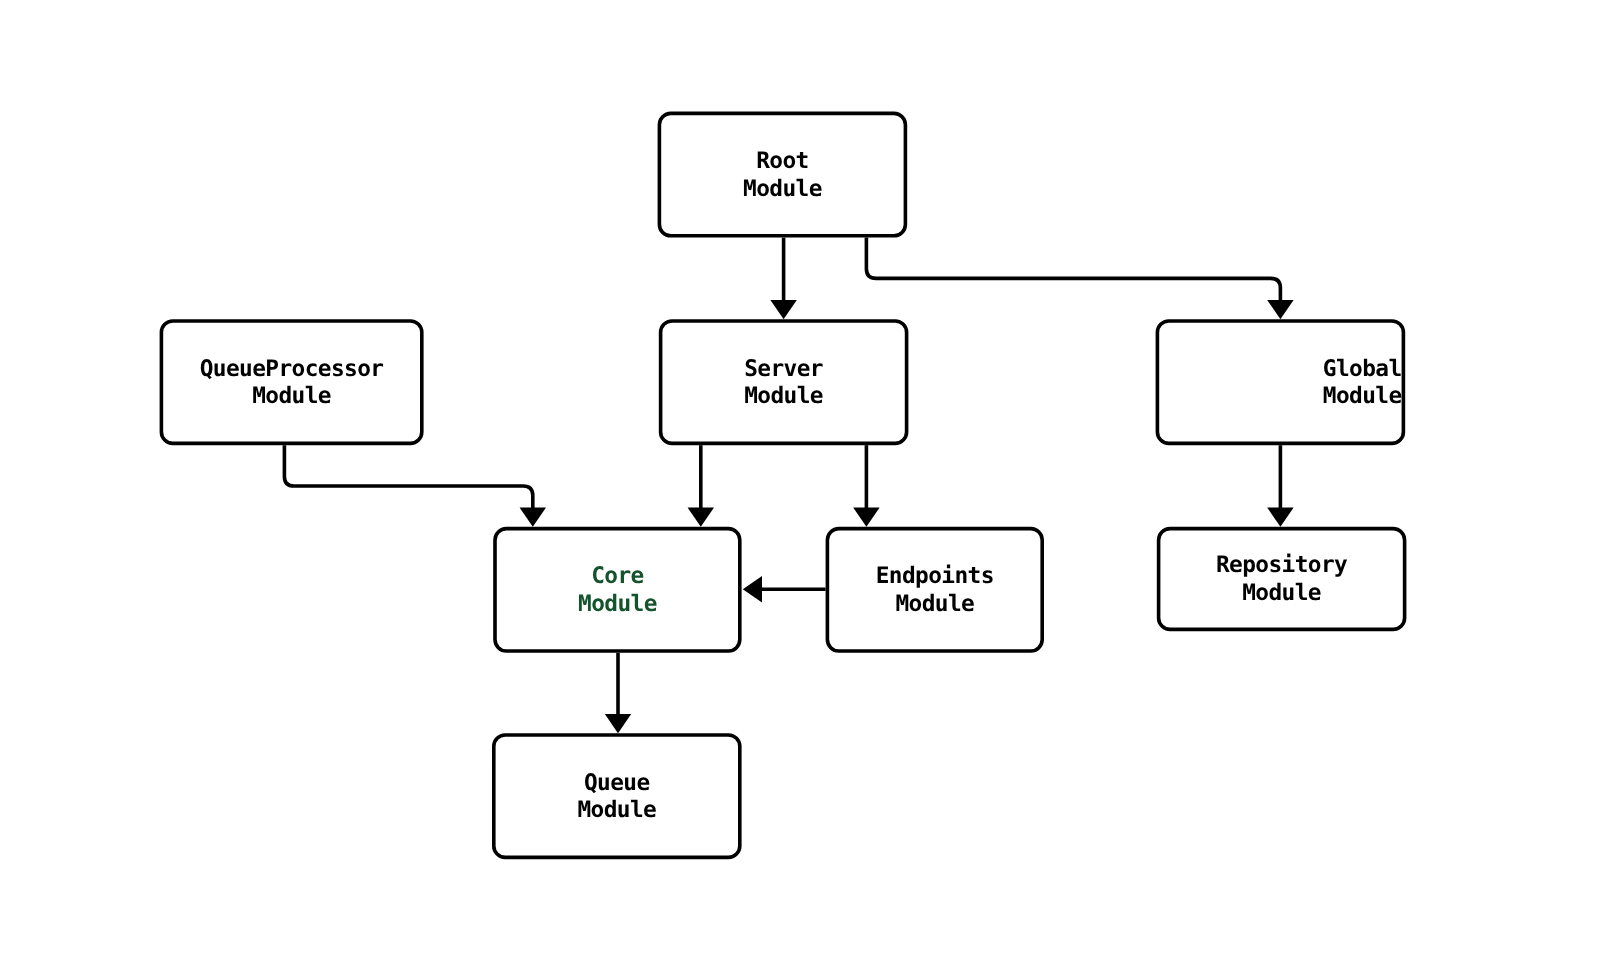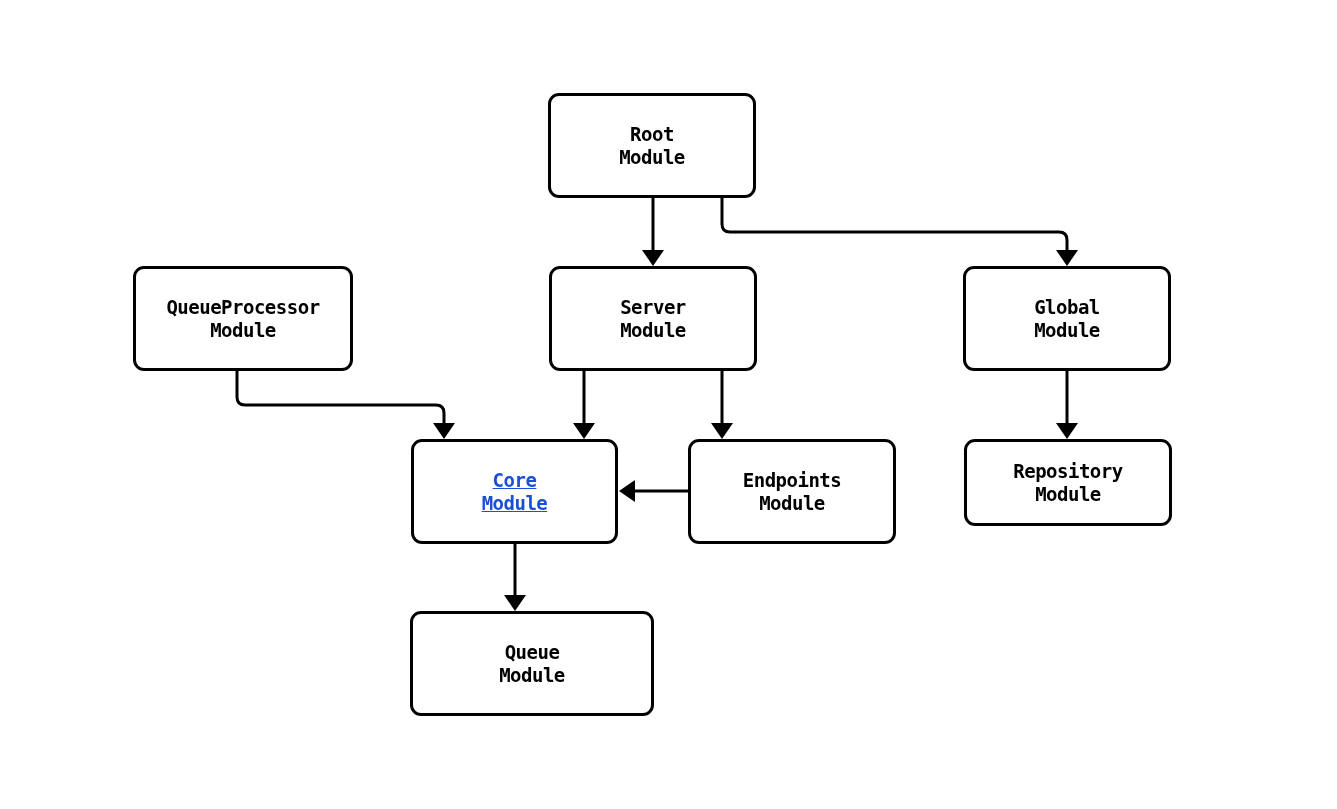--- a/index.html
+++ b/index.html
@@ -70,34 +70,34 @@
 Module</div>
       </div>
       <div class="node" style="left: 133px; top: 266px; width: 220px; height: 105px; background: rgb(255, 255, 255); border-color: rgb(0, 0, 0);">
         <div class="node-label" style="color: rgb(0, 0, 0);">QueueProcessor
 Module</div>
       </div>
       <div class="node" style="left: 549px; top: 266px; width: 208px; height: 105px; background: rgb(255, 255, 255); border-color: rgb(0, 0, 0);">
         <div class="node-label" style="color: rgb(0, 0, 0);">Server
 Module</div>
       </div>
-      <div class="node" style="left: 963px; top: 266px; width: 208px; height: 105px; background: rgb(255, 255, 255); border-color: rgb(0, 0, 0);">
+      <div class="node" style="left: 963px; top: 266px; width: 208px; height: 105px; background: rgb(255, 255, 255); border-color: rgb(0, 0, 0); justify-content: flex-end;">
         <div class="node-label" style="color: rgb(0, 0, 0);">Global
 Module</div>
       </div>
       <div class="node" style="left: 411px; top: 439px; width: 207px; height: 105px; background: rgb(255, 255, 255); border-color: rgb(0, 0, 0);">
-        <div class="node-label" style="color: #1d4ed8; text-decoration: underline;">Core
+        <div class="node-label" style="color: #14532d;">Core
 Module</div>
       </div>
-      <div class="node" style="left: 688px; top: 439px; width: 208px; height: 105px; background: rgb(255, 255, 255); border-color: rgb(0, 0, 0);">
+      <div class="node" style="left: 688px; top: 439px; width: 182px; height: 105px; background: rgb(255, 255, 255); border-color: rgb(0, 0, 0);">
         <div class="node-label" style="color: rgb(0, 0, 0);">Endpoints
 Module</div>
       </div>
       <div class="node" style="left: 964px; top: 439px; width: 208px; height: 87px; background: rgb(255, 255, 255); border-color: rgb(0, 0, 0);">
         <div class="node-label" style="color: rgb(0, 0, 0);">Repository
 Module</div>
       </div>
-      <div class="node" style="left: 410px; top: 611px; width: 244px; height: 105px; background: rgb(255, 255, 255); border-color: rgb(0, 0, 0);">
+      <div class="node" style="left: 410px; top: 611px; width: 208px; height: 105px; background: rgb(255, 255, 255); border-color: rgb(0, 0, 0);">
         <div class="node-label" style="color: rgb(0, 0, 0);">Queue
 Module</div>
       </div>
     </div>
 </div>
 
 </body></html>

